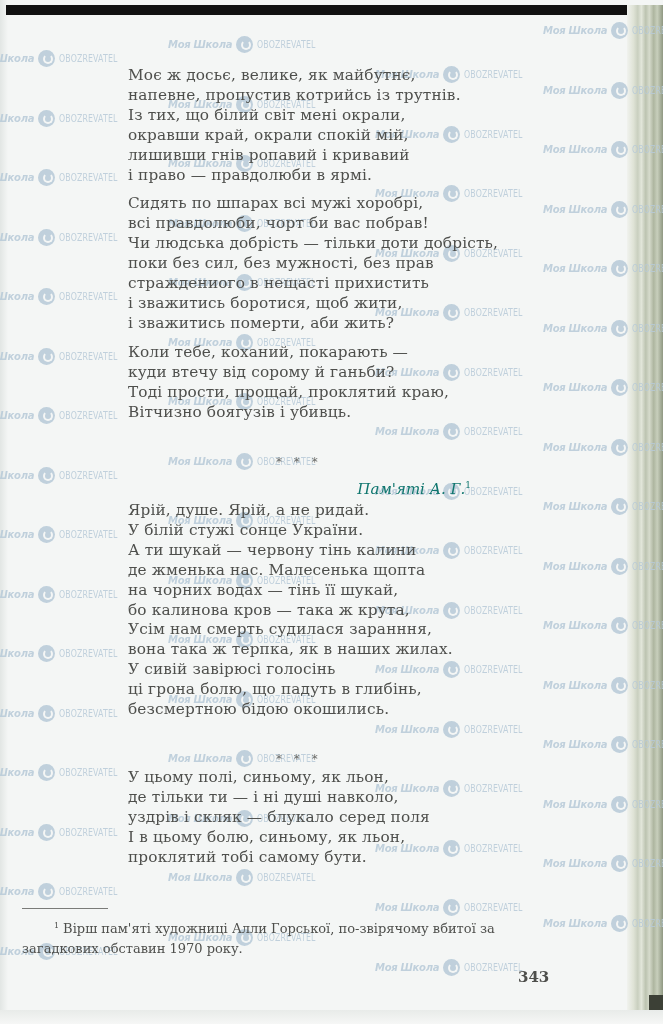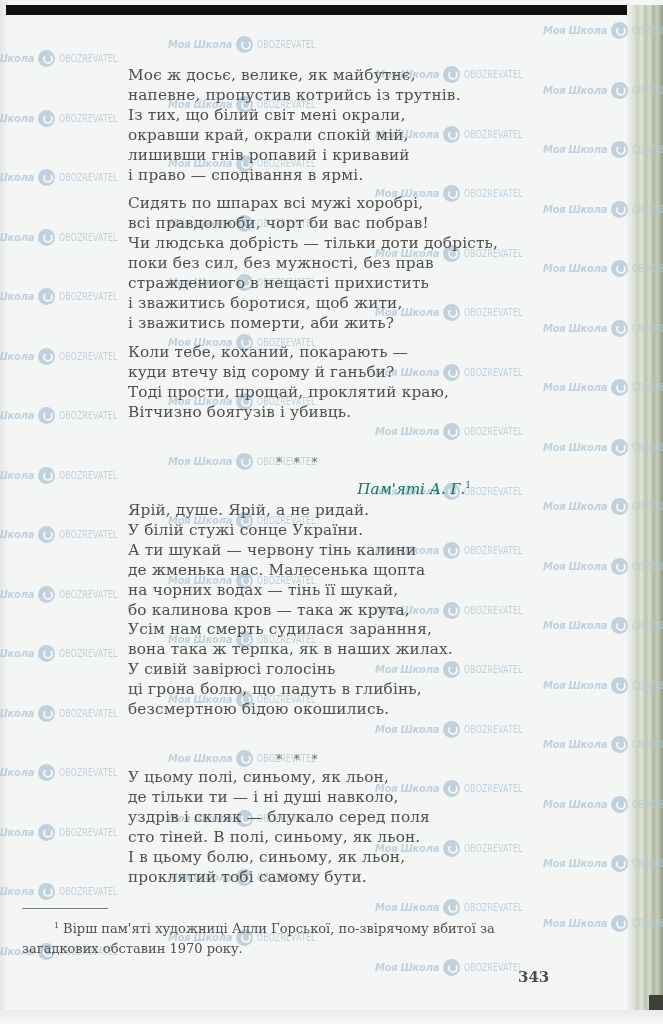--- a/index.html
+++ b/index.html
@@ -501,21 +501,21 @@
     </div>
   </div>
 
 <div class="page">
   <div class="stanza">
     <span class="line">Моє ж досьє, велике, як майбутнє,</span>
     <span class="line">напевне, пропустив котрийсь із трутнів.</span>
     <span class="line">Із тих, що білий світ мені окрали,</span>
     <span class="line">окравши край, окрали спокій мій,</span>
     <span class="line">лишивши гнів ропавий і кривавий</span>
-    <span class="line">і право — сподівання в ярмі.</span>
+    <span class="line">і право — правдолюби в ярмі.</span>
   </div>
   <div class="stanza">
     <span class="line">Сидять по шпарах всі мужі хоробрі,</span>
     <span class="line">всі правдолюби, чорт би вас побрав!</span>
     <span class="line">Чи людська добрість — тільки доти добрість,</span>
     <span class="line">поки без сил, без мужності, без прав</span>
     <span class="line">страждениого в нещасті прихистить</span>
     <span class="line">і зважитись боротися, щоб жити,</span>
     <span class="line">і зважитись померти, аби жить?</span>
   </div>
@@ -542,21 +542,20 @@
   <span class="line">У сивій завірюсі голосінь</span>
   <span class="line">ці грона болю, що падуть в глибінь,</span>
   <span class="line">безсмертною бідою окошились.</span>
 </div>
 
 <div class="stars" style="left:276px; top:752px;">* * *</div>
 <div class="page" style="top:768px;">
   <span class="line">У цьому полі, синьому, як льон,</span>
   <span class="line">де тільки ти — і ні душі навколо,</span>
   <span class="line">уздрів і скляк — блукало серед поля</span>
-  <span class="line">сто тіней. В полі, синьому, як льон.</span>
   <span class="line">І в цьому болю, синьому, як льон,</span>
   <span class="line">проклятий тобі самому бути.</span>
 </div>
 
 <div class="footnote-rule"></div>
 <div class="footnote"><sup>1</sup><span>Вірш пам'яті художниці Алли Горської, по-звірячому вбитої за загадкових обставин 1970 року.</span></div>
 
 <div class="page-number">343</div>
 
 </body></html>

